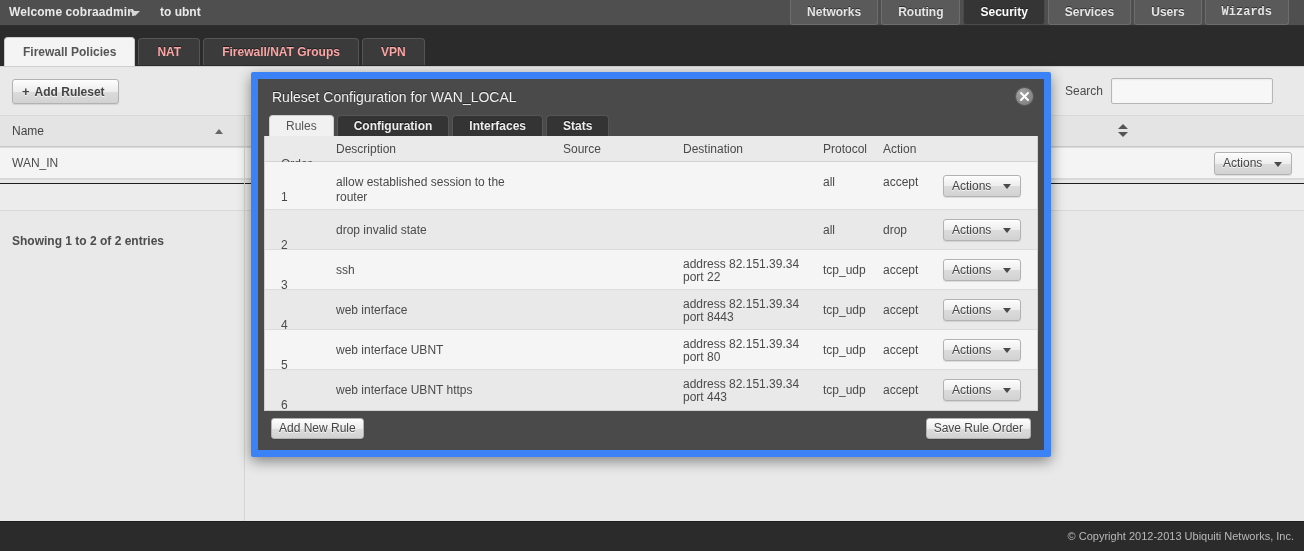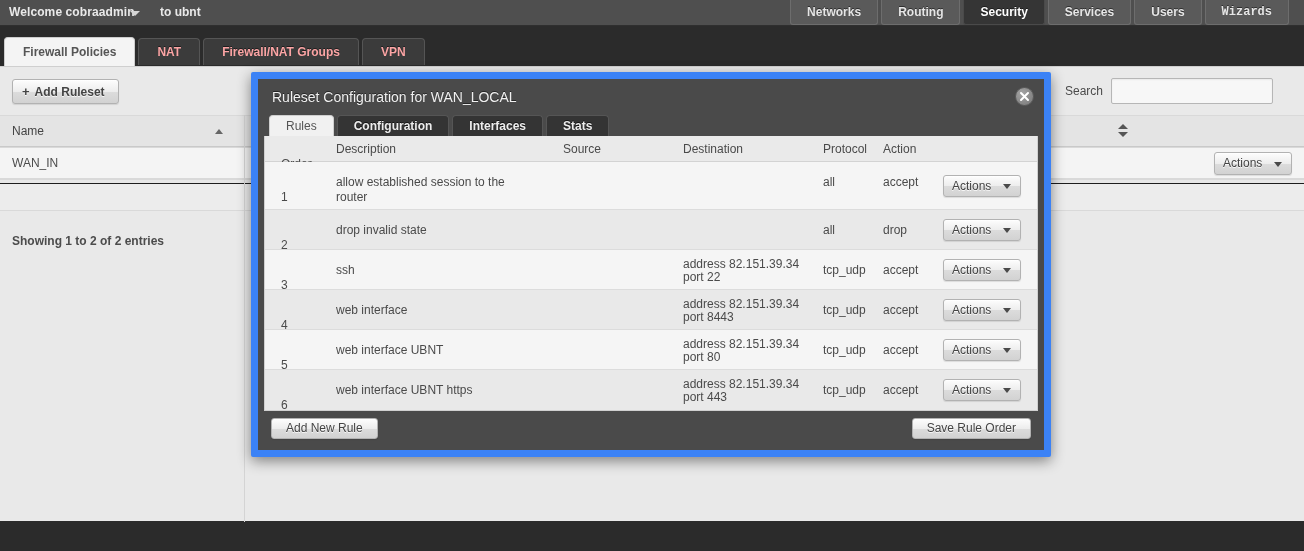--- a/index.html
+++ b/index.html
@@ -400,21 +400,21 @@
   .modal-footer {
     position: relative;
     height: 33px;
   }
   .mf-btn {
     position: absolute;
     top: 7px;
     height: 21px;
     line-height: 19px;
     font-size: 12px;
-    padding: 0 14px;
+    padding: 0 7px;
   }
   .mf-add { left: 7px; }
   .mf-save { right: 7px; }
 
   
   .col-order  { left: 16px; margin-top: 15px; }
   .col-desc   { left: 71px; }
   .col-source { left: 281px; margin-left: 17px; }
   .col-dest   { left: 418px; }
   .col-proto  { left: 558px; }
@@ -490,20 +490,23 @@
       </div>
 
       <div class="bg-row footer">
         <span class="entries">Showing 1 to 2 of 2 entries</span>
       </div>
     </div>
 
     <div class="bg-panel-edge"></div>
   </div>
 
+  <div class="footer">
+    <span class="copyright">© Copyright 2012-2013 Ubiquiti Networks, Inc.</span>
+  </div>
 
   <div class="modal">
 
     <div class="modal-header">
       <div class="modal-title">Ruleset Configuration for WAN_LOCAL</div>
       <div class="modal-close">
         <svg width="11" height="11" viewBox="0 0 11 11" aria-hidden="true">
           <path d="M2 2 L9 9 M9 2 L2 9" stroke="#ffffff" stroke-width="2" stroke-linecap="round"></path>
         </svg>
       </div>

